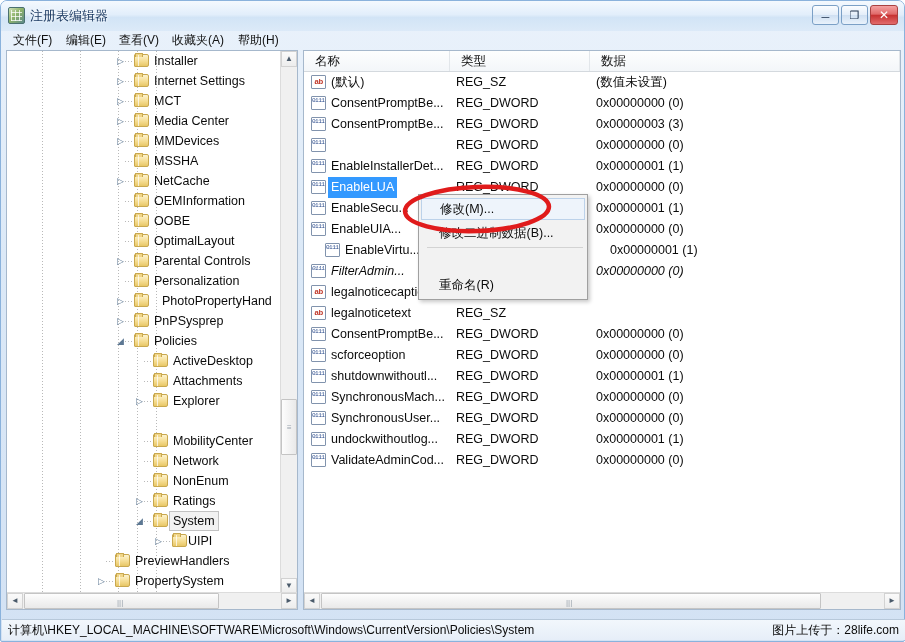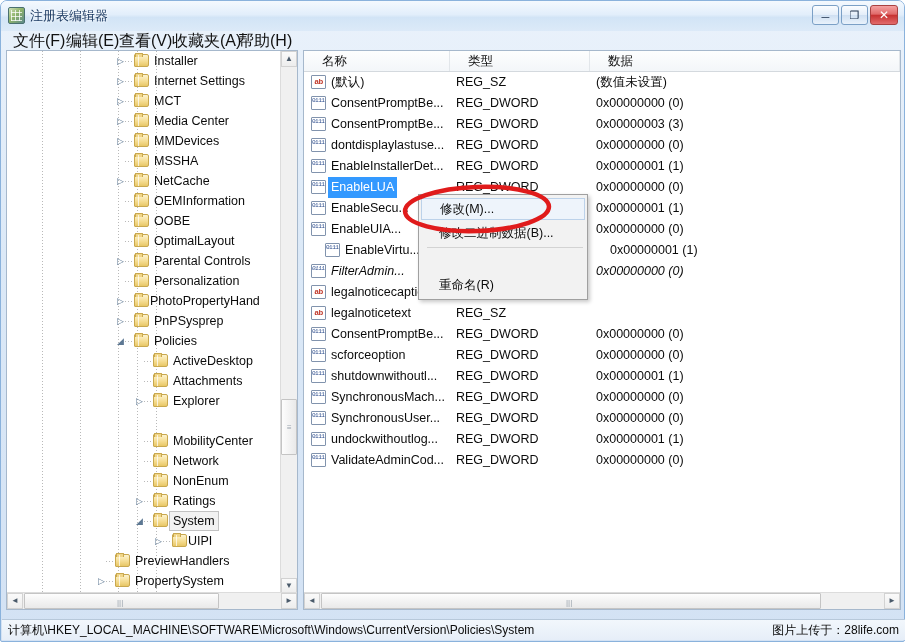--- a/index.html
+++ b/index.html
@@ -63,21 +63,21 @@
     background: linear-gradient(180deg,#f4a2a2 0%,#e06a6a 45%,#c73232 52%,#e26b6b 100%);
   }
   #btn-close .glyph { color: #ffffff; font-weight: bold; font-size: 12px; }
 
   
   #menubar {
     position: absolute; left: 1px; top: 30px; width: 903px; height: 18px;
   }
   .menu-item {
     position: absolute; top: 1px; height: 17px;
-    font-size: 16px; line-height: 17px; color: #111;
+    font-size: 12px; line-height: 17px; color: #111;
     padding: 0 5px; white-space: nowrap;
   }
 
   
   #tree-pane {
     position: absolute; left: 5px; top: 49px; width: 292px; height: 560px;
     background: #ffffff; border: 1px solid #a6b8cc;
     overflow: hidden;
   }
   #list-pane {
@@ -135,21 +135,21 @@
 
   
   #list-header {
     position: absolute; left: 0; top: 0; right: 0; height: 21px;
     background: linear-gradient(180deg,#fdfefe 0%,#f3f6f9 100%);
     border-bottom: 1px solid #d4d9de;
   }
   .col-head {
     position: absolute; top: 0; height: 20px;
     font-size: 12.5px; line-height: 20px; color: #111;
-    padding-left: 18px;
+    padding-left: 11px;
     border-right: 1px solid #e2e6ea;
   }
   #list-rows { position: absolute; left: 0; top: 21px; right: 0; bottom: 0; }
   .lrow {
     position: absolute; left: 0; right: 0; height: 21px;
     font-size: 12.5px; line-height: 21px; color: #0b0b0b;
     white-space: nowrap;
   }
   .lrow .vicon {
     position: absolute; left: 7px; top: 3px; width: 15px; height: 14px;
@@ -334,21 +334,21 @@
         </div>
         <div class="tnode" style="top: 220px;">
           <span class="tdash" style="left: 118px;"></span>
           <span class="tfolder" style="left: 127px;"></span>
           <span class="tlabel" style="left: 147px;">Personalization</span>
         </div>
         <div class="tnode" style="top: 240px;">
           <span class="twist" style="left: 108px;">▷</span>
           <span class="tdash" style="left: 118px;"></span>
           <span class="tfolder" style="left: 127px;"></span>
-          <span class="tlabel" style="left: 143px;">PhotoPropertyHand</span>
+          <span class="tlabel" style="left: 155px;">PhotoPropertyHand</span>
         </div>
         <div class="tnode" style="top: 260px;">
           <span class="twist" style="left: 108px;">▷</span>
           <span class="tdash" style="left: 118px;"></span>
           <span class="tfolder" style="left: 127px;"></span>
           <span class="tlabel" style="left: 147px;">PnPSysprep</span>
         </div>
         <div class="tnode" style="top: 280px;">
           <span class="twist" style="left: 108px;">◢</span>
           <span class="tdash" style="left: 118px;"></span>
@@ -462,21 +462,20 @@
           <span class="vdata">0x00000000 (0)</span>
         </div>
         <div class="lrow" style="top: 42px;">
           <span class="vicon">011​110</span>
           <span class="vname">ConsentPromptBe...</span>
           <span class="vtype">REG_DWORD</span>
           <span class="vdata">0x00000003 (3)</span>
         </div>
         <div class="lrow" style="top: 63px;">
           <span class="vicon">011​110</span>
-          <span class="vname">dontdisplaylastuse...</span>
           <span class="vtype">REG_DWORD</span>
           <span class="vdata">0x00000000 (0)</span>
         </div>
         <div class="lrow" style="top: 84px;">
           <span class="vicon">011​110</span>
           <span class="vname">EnableInstallerDet...</span>
           <span class="vtype">REG_DWORD</span>
           <span class="vdata">0x00000001 (1)</span>
         </div>
         <div class="lrow selected" style="top: 105px;">

